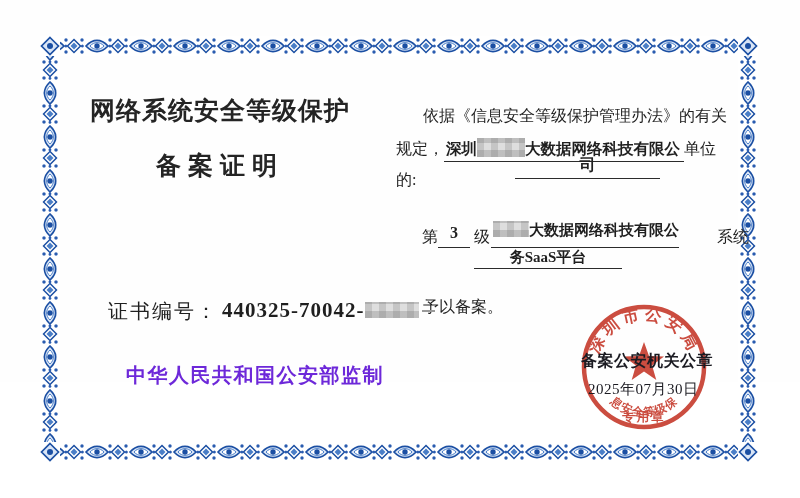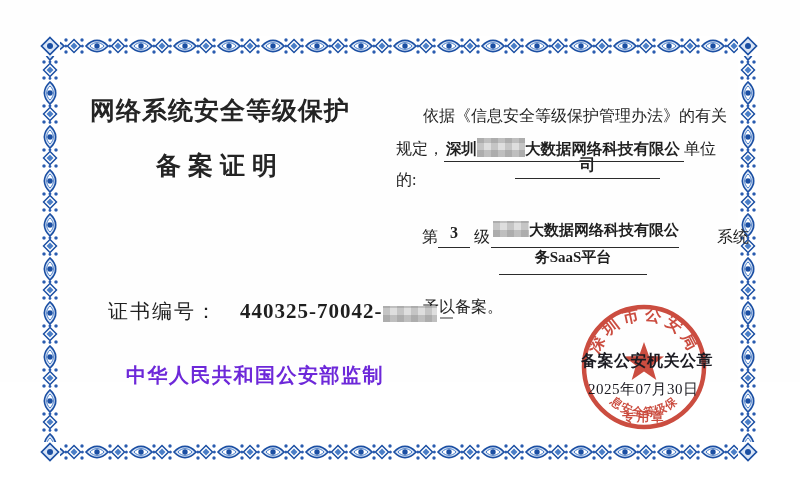--- a/index.html
+++ b/index.html
@@ -16,38 +16,38 @@
   .title-l2 { font-size:25px; letter-spacing:7px; margin-top:22px; }
 
   
   .body-text { font-size:16px; white-space:nowrap; }
   .blank { border-bottom:1.8px solid #2b2b2b;text-align:right; }
   .company-blank { display:inline-block; font-weight:700; font-size:15.5px; padding:0 4px 1px 2px; }
   .unit-suffix { margin-left:0; }
   .si-row { left:515px; top:155px; width:145px; text-align:center; font-weight:700; font-size:16px; padding-bottom:2px; }
   .level-num { left:438px; top:224px; width:32px; text-align:center; font-weight:700; font-size:16px; height:24px; }
   .sys-line1 { left:491px; top:221px; width:188px; height:27px; font-weight:700; font-size:15px; white-space:nowrap; }
-  .sys-line2 { left:499px; top:248px; width:148px; text-align:center; font-weight:700; font-size:15px; padding-bottom:7px; }
+  .sys-line2 { left:474px; top:248px; width:148px; text-align:center; font-weight:700; font-size:15px; padding-bottom:1px; }
 
   
   .mosaic {
     display:inline-block;
     background-image:
       repeating-linear-gradient(0deg, rgba(110,110,110,.28) 0 7px, rgba(255,255,255,0) 7px 14px),
       repeating-linear-gradient(90deg, #c5c5c5 0 7px, #dedede 7px 14px);
     vertical-align:-3px;
   }
   .mosaic-company { width:48px; height:19px; }
   .mosaic-system { width:36px; height:16px; vertical-align:-2px; }
   .mosaic-certno { width:54px; height:16px; }
 
   
-  .certno-row { left:108px; top:298px; display:flex; align-items:center; }
+  .certno-row { left:108px; top:298px; display:flex; align-items:flex-start; }
   .certno-label { font-size:20px; letter-spacing:2px; }
-  .certno-value { font-size:21px; font-weight:700; letter-spacing:1px; margin-left:22px; }
+  .certno-value { font-size:21px; font-weight:700; letter-spacing:1px; margin-left:4px; }
   .certno-dash { width:13px; border-bottom:2px solid #9a9a9a; height:14px; margin-left:3px; }
   .footer-line { left:126px; top:362px; font-size:20px; font-weight:600; letter-spacing:1.5px; color:#6d28d9; }
 
   .seal-wrap { left:576px; top:299px; width:138px; height:140px; }
   .seal-overlay1 { left:581px; top:351px; font-size:16px; font-weight:700; color:#1b1b22; letter-spacing:0.5px; }
   .seal-overlay2 { left:588px; top:380px; font-size:15px; font-weight:400; color:#1b1b22; letter-spacing:0.5px; }
 </style>
 </head>
 <body>
 

